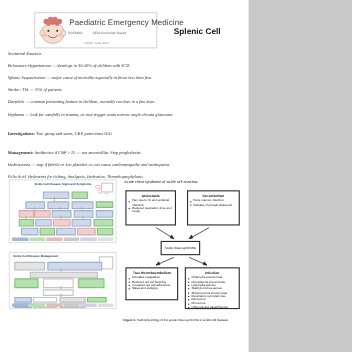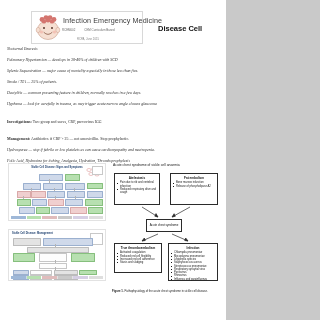--- a/index.html
+++ b/index.html
@@ -148,29 +148,29 @@
         <circle cx="17" cy="8.4" r="2.2"></circle>
       </g>
       <g fill="#5b3a2e">
           <circle cx="9" cy="15" r="1"></circle>
           <circle cx="17" cy="15" r="1"></circle>
         </g>
       <circle cx="6.5" cy="19" r="1.6" fill="#f2b9ad" opacity=".8"></circle>
       <circle cx="19.5" cy="19" r="1.6" fill="#f2b9ad" opacity=".8"></circle>
       <path d="M9 19.5 Q13 23.5 17 19.5" fill="none" stroke="#8a5a46" stroke-width=".8" stroke-linecap="round"></path>
     </svg>
-    <div class="hdr-title">Infection Emergency Medicine</div>
+    <div class="hdr-title">Paediatric Emergency Medicine</div>
     <div class="hdr-sub">
       <span>RCEM002</span>
       <span>CEM Curriculum Based</span>
     </div>
     <div class="hdr-date">RCPA, June 2015</div>
   </div>
 
-  <div class="doc-title">Disease Cell</div>
+  <div class="doc-title">Splenic Cell</div>
 
   <div class="body-text">
     <div class="line">Nocturnal Enuresis</div>
     <div class="line">Pulmonary Hypertension — develops in 30-40% of children with SCD</div>
     <div class="line">Splenic Sequestration — major cause of mortality especially in those less than five.</div>
     <div class="line">Stroke / TIA — 25% of patients.</div>
     <div class="line">Dactylitis — common presenting feature in children, normally resolves in a few days.</div>
     <div class="line">Hyphema — look for carefully in trauma, as may trigger acute narrow angle closure glaucoma</div>
     <div class="spacer"></div>
     <div class="line upright"><b>Investigations:</b><span> Two group and saves, CRP, parvovirus IGG</span></div>

